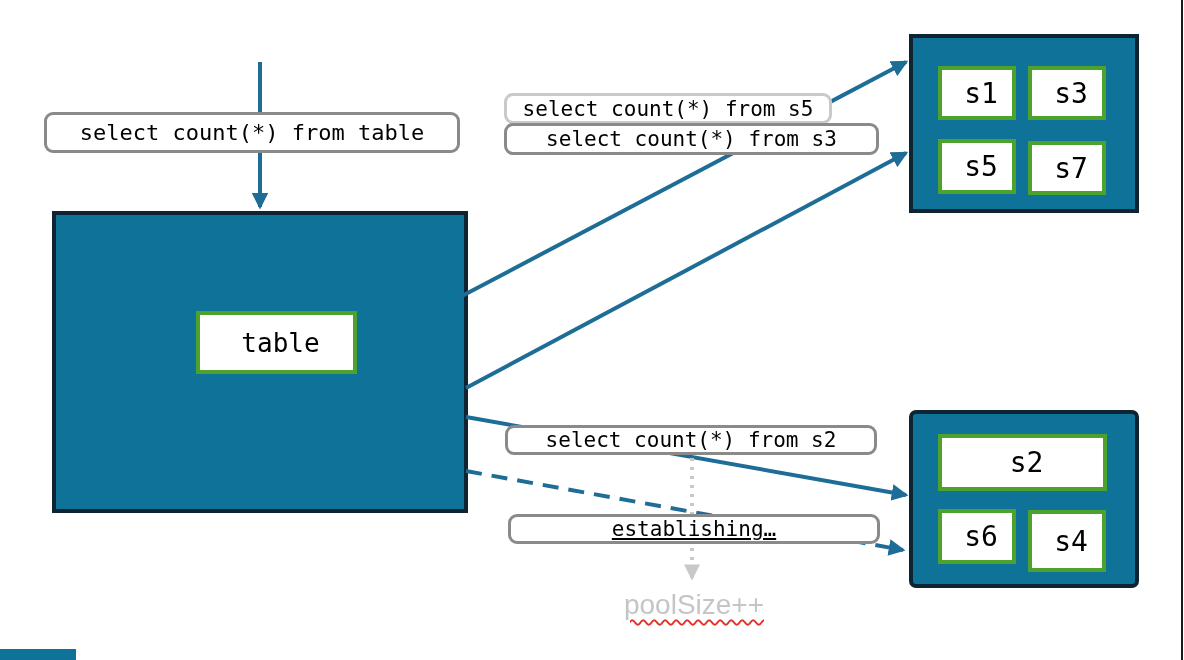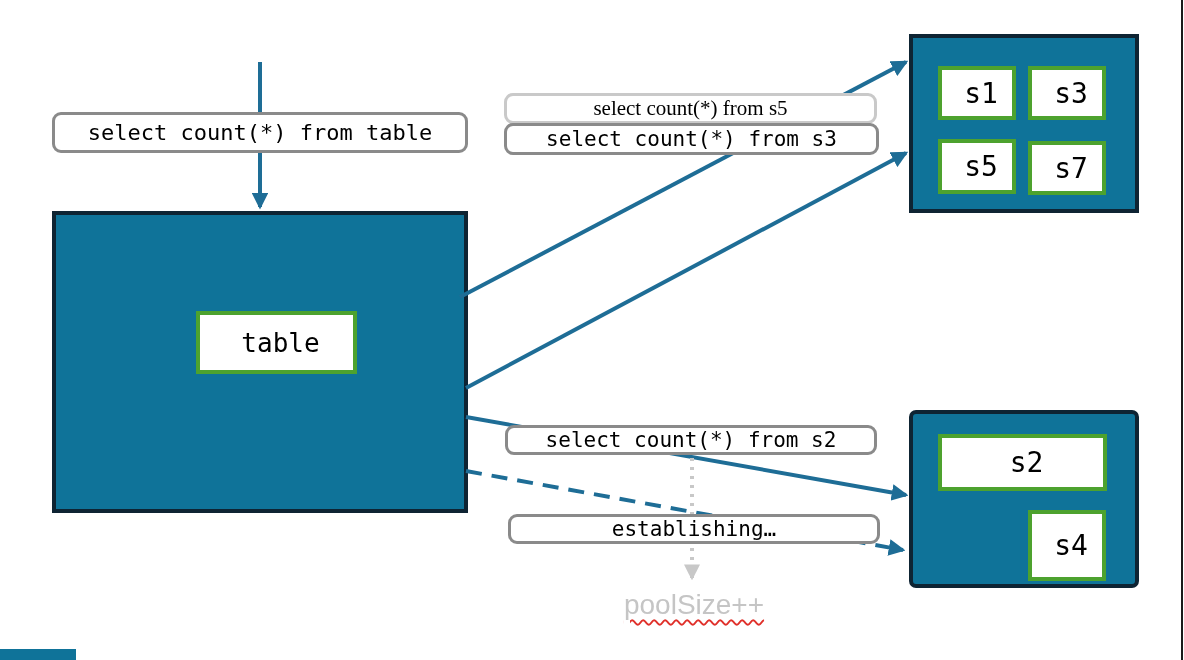--- a/index.html
+++ b/index.html
@@ -27,44 +27,44 @@
     padding-left:8px;
   }
   #table-inner { left:123px; top:96px; width:161px; height:63px; font-size:26px;margin-left:17px; }
   .shard { font-size:28px; }
   #shard-s1 { left:25px;  top:28px;  width:78px;  height:54px; }
   #shard-s3 { left:115px; top:28px;  width:78px;  height:54px; }
   #shard-s5 { left:25px;  top:101px; width:78px;  height:55px; }
   #shard-s7 { left:115px; top:103px; width:78px;  height:54px; }
   #shard-s2 { left:25px;  top:20px;  width:169px; height:57px; }
   #shard-s6 { left:25px;  top:95px;  width:78px;  height:55px; }
-  #shard-s4 { left:115px; top:96px;  width:78px;  height:71px;align-items:center; }
+  #shard-s4 { left:115px; top:96px;  width:78px;  height:62px;align-items:center; }
 
   
   #arrows { position:absolute; left:0; top:0; z-index:2; }
   .arrow-line   { stroke:var(--c-arrow,#1E6D96); stroke-width:4; }
   .arrow-dashed { stroke-dasharray:16 10; }
   .dotted-gray  { stroke:var(--c-gray_arrow,#C8C8C8); stroke-width:4; stroke-dasharray:3 6; }
   #mk-teal path { fill:var(--c-arrow,#1E6D96); }
   #mk-gray path { fill:var(--c-gray_arrow,#C8C8C8); }
 
   
   .callout {
     position:absolute; z-index:3; background:#fff;
     border:3px solid var(--c-label_border,#8A8A8A); border-radius:9px;
     display:flex; align-items:center; justify-content:center;
     font-size:21px; color:#000; white-space:nowrap;
   }
   .callout.light { border-color:var(--c-label_border_light,#C9C9C9); }
-  #lbl-from-table { left:52px;  top:112px; width:416px; height:41px; font-size:22px; }
-  #lbl-from-s5    { left:504px; top:93px;  width:373px; height:31px;font-family:Liberation Serif, serif; }
+  #lbl-from-table { left:44px;  top:112px; width:416px; height:41px; font-size:22px; }
+  #lbl-from-s5    { left:504px; top:93px;  width:328px; height:31px; }
   #lbl-from-s3    { left:504px; top:123px; width:375px; height:32px; }
   #lbl-from-s7    { left:580px; top:253px; width:373px; height:34px; }
   #lbl-from-s2    { left:505px; top:425px; width:372px; height:30px; }
-  #lbl-establishing { left:508px; top:514px; width:372px; height:30px; }
+  #lbl-establishing { left:508px; top:514px; width:372px; height:30px;text-decoration:underline; }
 
   
   #pool-size {
     position:absolute; z-index:3; left:544px; top:589px; width:300px;
     text-align:center;
     font-family:"Liberation Sans","DejaVu Sans",sans-serif;
     font-size:28px; color:var(--c-gray_text,#C5C5C5);
   }
   #pool-size span {
     text-decoration:underline wavy var(--c-squiggle_red,#E0302A);
@@ -104,20 +104,23 @@
     </div>
     <div id="shard-s7" class="shard">
       <span>s7</span>
     </div>
   </div>
 
   <div id="group-bot" class="teal-box">
     <div id="shard-s2" class="shard">
       <span>s2</span>
     </div>
+    <div id="shard-s6" class="shard">
+      <span>s6</span>
+    </div>
     <div id="shard-s4" class="shard">
       <span>s4</span>
     </div>
   </div>
 
   <svg id="arrows" width="1184" height="660">
     <defs>
       <marker id="mk-teal" viewBox="0 0 10 10" refX="8.5" refY="5" markerWidth="4.2" markerHeight="4.2" orient="auto">
         <path d="M0 0 L10 5 L0 10 z"></path>
       </marker>

